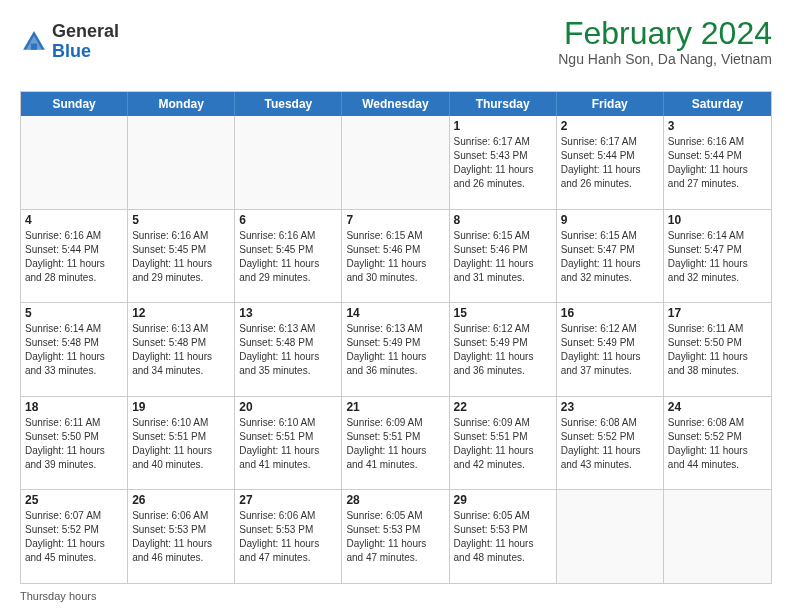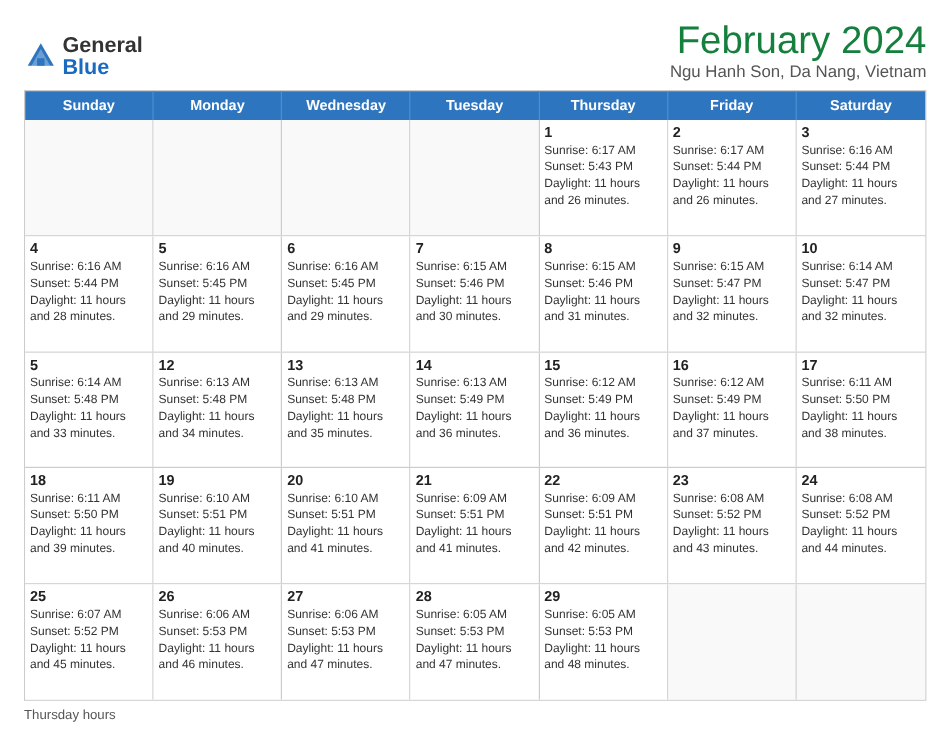--- a/index.html
+++ b/index.html
@@ -13,22 +13,22 @@
     .page {
       width: 792px;
       height: 612px;
       padding: 16px 20px 10px 20px;
       display: flex;
       flex-direction: column;
     }
     .header {
       display: flex;
       justify-content: space-between;
-      align-items: flex-end;
-      margin-bottom: 8px;
+      align-items: center;
+      margin-bottom: 24px;
     }
     .logo {
       display: flex;
       align-items: center;
       gap: 4px;
     }
     .logo-text {
       font-size: 18px;
       font-weight: bold;
       line-height: 1.1;
@@ -133,22 +133,22 @@
     <div class="title-block">
       <div class="main-title">February 2024</div>
       <div class="subtitle">Ngu Hanh Son, Da Nang, Vietnam</div>
     </div>
   </div>
 
   <div class="calendar">
     <div class="cal-header-row" id="cal-header">
         <div class="cal-header-cell">Sunday</div>
         <div class="cal-header-cell">Monday</div>
+        <div class="cal-header-cell">Tuesday</div>
         <div class="cal-header-cell">Wednesday</div>
-        <div class="cal-header-cell">Tuesday</div>
         <div class="cal-header-cell">Thursday</div>
         <div class="cal-header-cell">Friday</div>
         <div class="cal-header-cell">Saturday</div>
       </div>
     <div class="cal-body" id="cal-body">
         <div class="cal-row">
           <div class="cal-cell empty"></div>
           <div class="cal-cell empty"></div>
           <div class="cal-cell empty"></div>
           <div class="cal-cell empty"></div>

